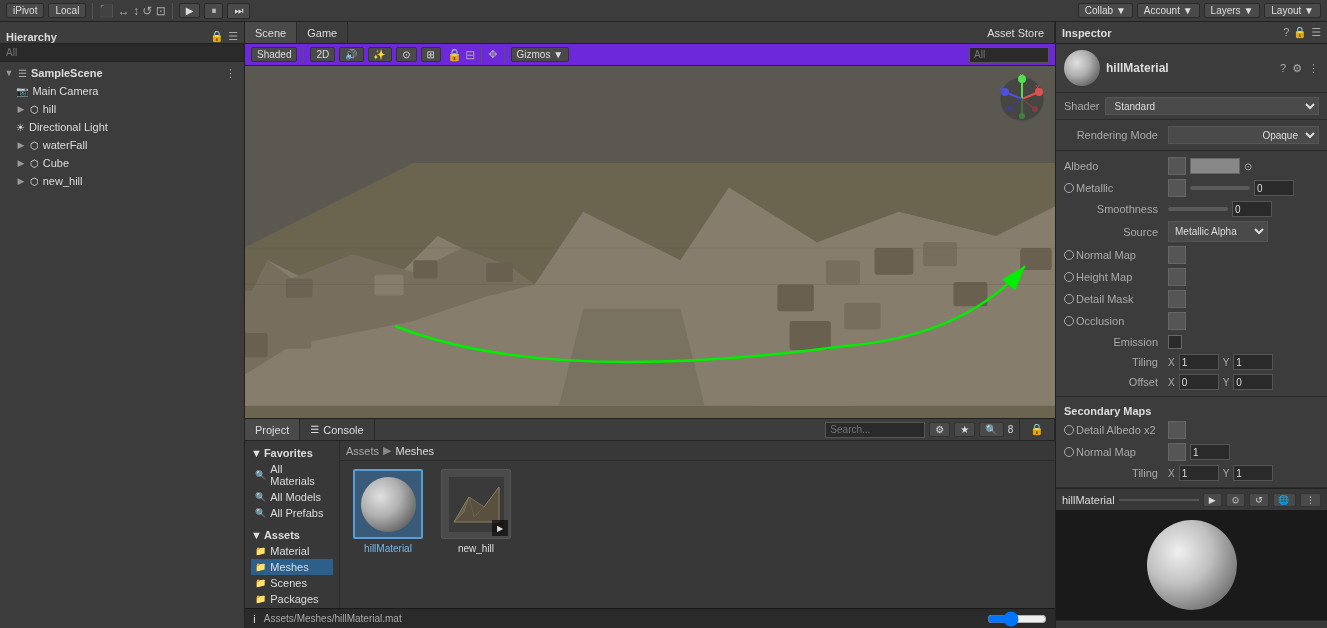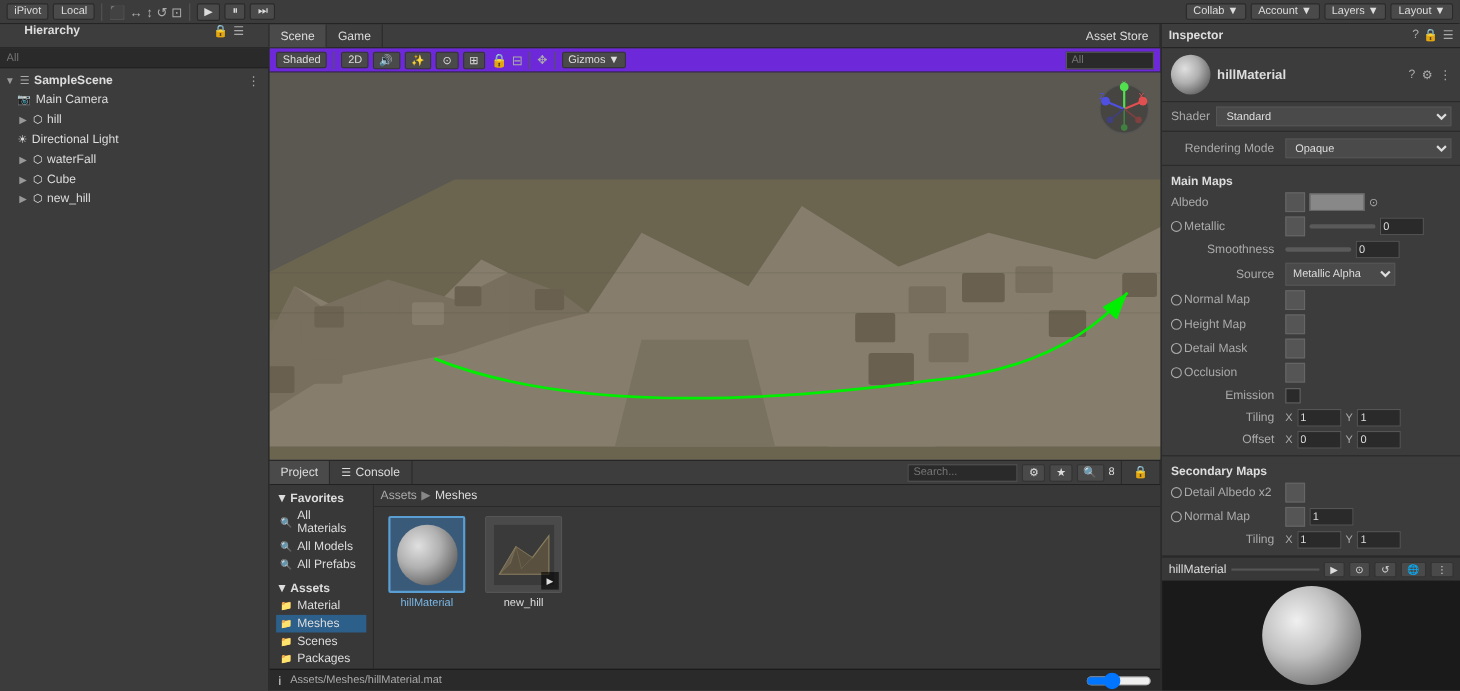--- a/index.html
+++ b/index.html
@@ -45,22 +45,22 @@
       border-right: 1px solid #222;
       display: flex;
       flex-direction: column;
       flex-shrink: 0;
     }
     .panel-header {
       height: 22px;
       background: #3d3d3d;
       border-bottom: 1px solid #222;
       display: flex;
-      align-items: flex-start;
-      padding: 0 22px;
+      align-items: flex-end;
+      padding: 0 6px;
       justify-content: space-between;
     }
     .panel-header-title { font-size: 11px; color: #ddd; font-weight: bold; }
     .panel-search {
       height: 18px;
       background: #2a2a2a;
       border: none;
       border-bottom: 1px solid #222;
       padding: 2px 6px;
       color: #ddd;
@@ -329,20 +329,21 @@
       padding: 0 2px;
     }
     .rendering-dropdown {
       flex: 1;
       height: 18px;
       background: #4a4a4a;
       border: 1px solid #555;
       color: #ddd;
       font-size: 10px;
       padding: 0 4px;
+      text-align: right;
     }
     .section-title {
       font-size: 11px;
       font-weight: bold;
       color: #ddd;
       padding: 4px 0 2px 0;
     }
     .texture-slot {
       width: 18px;
       height: 18px;
@@ -778,21 +779,20 @@
       <div class="inspector-section">
         <div class="prop-row">
           <span class="prop-label">Rendering Mode</span>
           <select class="rendering-dropdown">
             <option>Opaque</option>
           </select>
         </div>
       </div>
 
       <div class="inspector-section">
-        <div class="section-title">Main Maps</div>
 
         <div class="prop-row">
           <span class="prop-label" style="display:flex;align-items:center;gap:2px;">Albedo</span>
           <div class="texture-slot"></div>
           <div style="width:50px;height:16px;background:#888;border:1px solid #666;"></div>
           <span class="pick-icon">⊙</span>
         </div>
 
         <div class="prop-row">
           <span class="prop-label" style="display:flex;align-items:center;gap:2px;">

